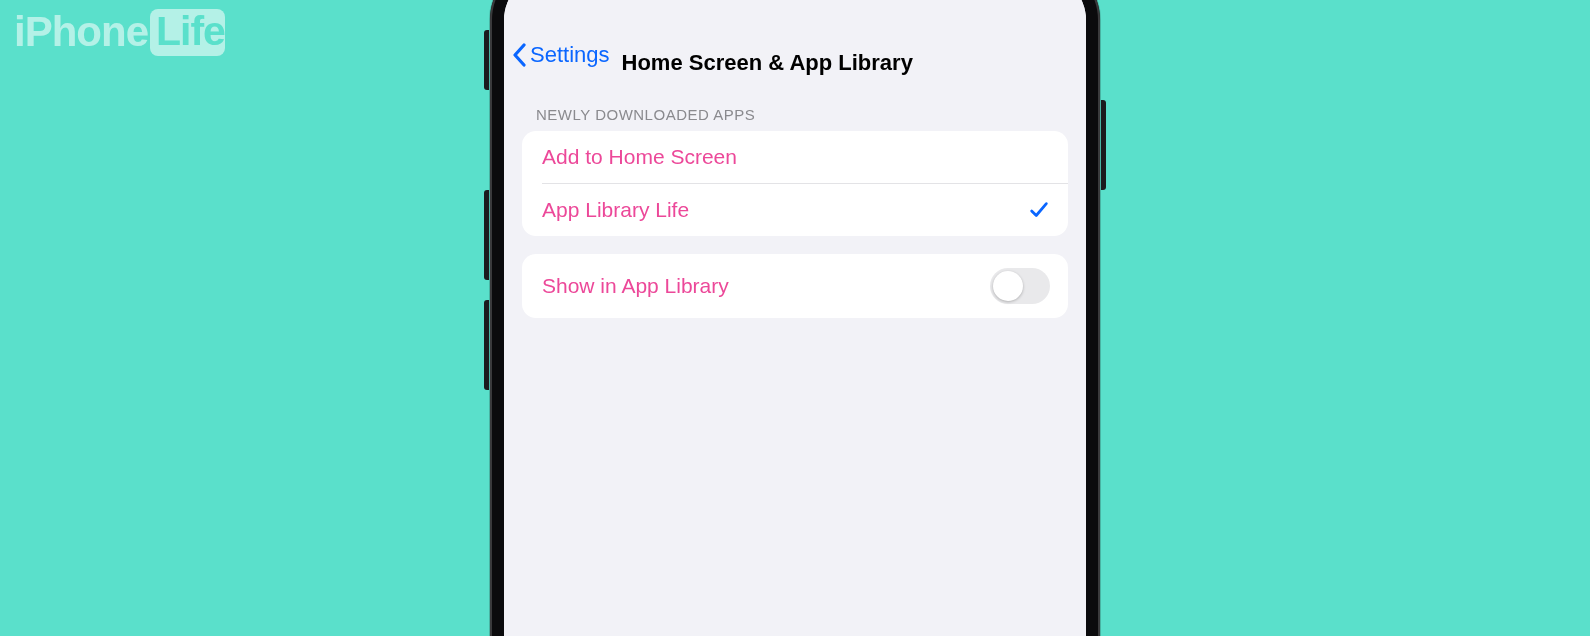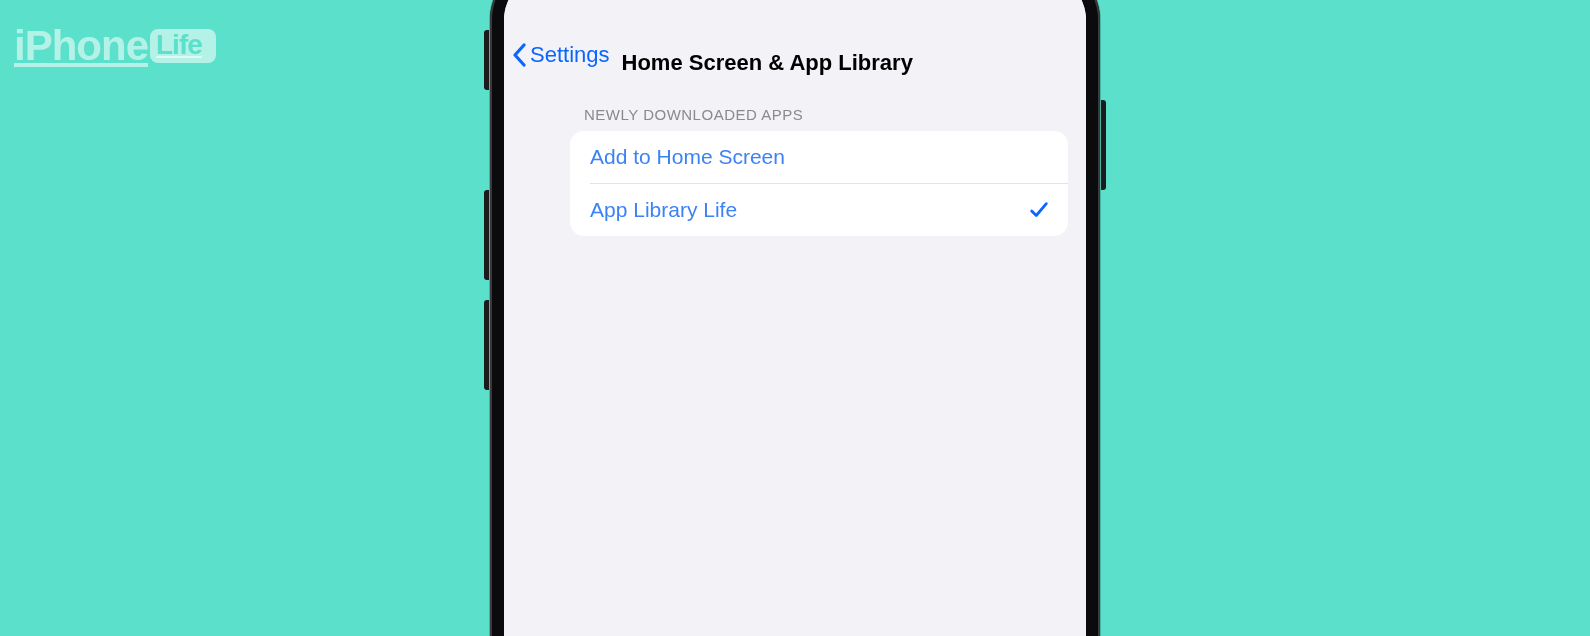--- a/index.html
+++ b/index.html
@@ -6,36 +6,35 @@
   body {
     width: 1590px;
     height: 636px;
     background: #5ae0cb;
     font-family: -apple-system, "Helvetica Neue", Helvetica, Arial, sans-serif;
     position: relative;
     overflow: hidden;
   }
   .watermark {
     position: absolute;
-    top: 22px;
+    top: 8px;
     left: 14px;
     color: rgba(255,255,255,0.55);
     font-size: 42px;
     font-weight: 600;
     letter-spacing: -1px;
     display: flex;
     align-items: center;
-    text-decoration: underline;
   }
   .watermark .life {
     background: rgba(255,255,255,0.55);
     color: #5ae0cb;
     border-radius: 8px;
-    padding: 2px 14px 4px 6px;
-    font-size: 28px;
+    padding: 2px 0 4px 6px;
+    font-size: 41px;
     font-weight: 700;
     margin-left: 2px;
     line-height: 1;
   }
   .phone {
     position: absolute;
     left: 50%;
     top: -40px;
     transform: translateX(-50%);
     width: 610px;
@@ -104,41 +103,40 @@
   }
   .title {
     font-size: 22px;
     font-weight: 700;
     color: #000;
     margin-left: 10px;
     margin-top: 16px;
   }
   .content {
     padding: 0 18px;
-    margin-left: 48px;
   }
   .section-header {
     font-size: 15px;
     letter-spacing: 0.5px;
     color: #8a8a8e;
     text-transform: uppercase;
     padding: 22px 14px 8px 14px;
   }
   .group {
     background: #fff;
     border-radius: 14px;
     overflow: hidden;
   }
   .row {
     display: flex;
     align-items: center;
     justify-content: space-between;
     padding: 14px 18px 14px 20px;
     font-size: 21px;
-    color: #3b82f6;
+    color: #ec4899;
     cursor: pointer;
     min-height: 52px;
   }
   .divider {
     height: 1px;
     background: #e3e3e6;
     margin-left: 20px;
   }
   .check {
     width: 22px; height: 22px;
@@ -199,19 +197,27 @@
         <div class="row">
           <span>App Library Life</span>
           <svg class="check" viewBox="0 0 24 24">
             <polyline points="4,13 9,18 20,5" fill="none" stroke="#0a66ff" stroke-width="3" stroke-linecap="round" stroke-linejoin="round"></polyline>
           </svg>
         </div>
       </div>
 
       <div class="gap"></div>
 
+      <div class="group">
+        <div class="row">
+          <span>Show in App Library</span>
+          <div class="toggle off">
+            <div class="knob"></div>
+          </div>
+        </div>
+      </div>
 
       <div class="gap"></div>
 
 
     </div>
   </div>
 </div>
 
 </body></html>

